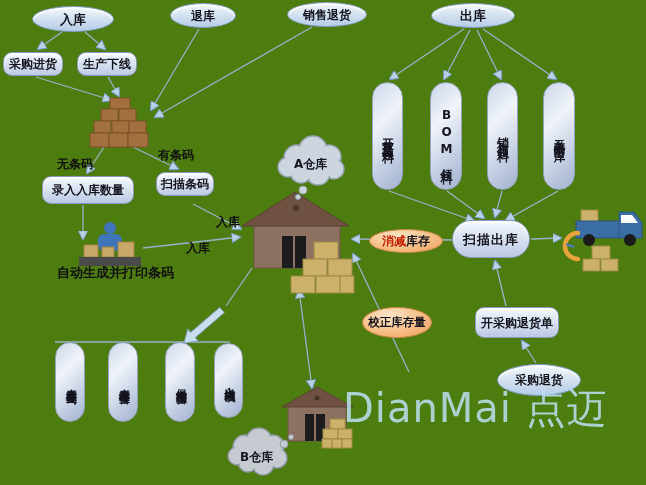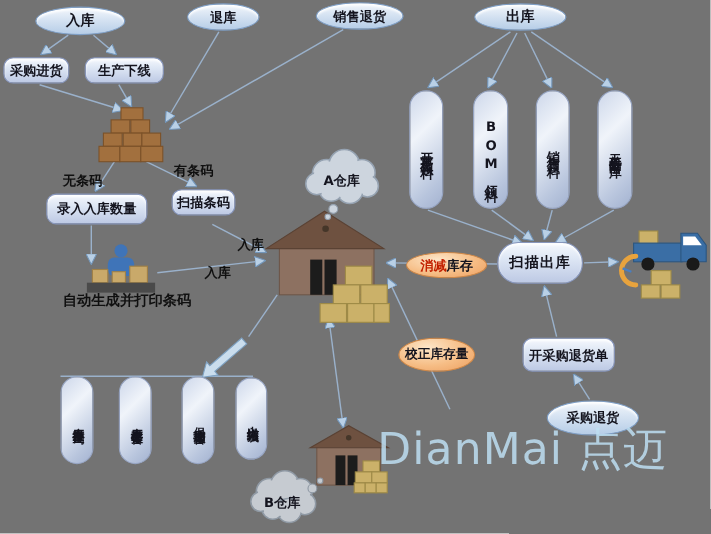--- a/index.html
+++ b/index.html
@@ -1,34 +1,34 @@
 <!DOCTYPE html>
 <html><head>
 <meta charset="utf-8">
 <style>
   html,body{margin:0;padding:0;background:#fff;}
-  #stage{position:relative;width:646px;height:485px;background:#737373;overflow:hidden;
+  #stage{position:relative;width:646px;height:485px;background:#4d7c0f;overflow:hidden;
          font-family:"DejaVu Sans","Liberation Sans",sans-serif;}
   #wires{position:absolute;left:0;top:0;z-index:1;}
   .node{position:absolute;z-index:2;display:flex;align-items:center;justify-content:center;
         font-weight:bold;color:#14141e;font-size:12px;box-sizing:border-box;text-align:center;line-height:1;}
   .ellipse{border-radius:50%;
         background:linear-gradient(to bottom,#f3f7fc 0%,#d6e3f2 45%,#b6cde7 100%);
         border:1px solid #7f9fc6;box-shadow:inset 0 2px 2px rgba(255,255,255,.9);}
   .rrect{border-radius:9px;
         background:linear-gradient(to bottom,#f5f8fd 0%,#dde6f4 40%,#bdc9e4 100%);
         border:1px solid #8897bd;box-shadow:inset 0 2px 2px rgba(255,255,255,.9);}
   .stadium{border-radius:19px;}
   .capsule{position:absolute;z-index:2;box-sizing:border-box;border-radius:16px;
         background:linear-gradient(135deg,#cdd7ea 0%,#f0f4fa 35%,#b8c5dd 80%,#a3b2d0 100%);
         border:1px solid #96a4c2;display:flex;align-items:center;justify-content:center;
         writing-mode:vertical-rl;text-orientation:upright;font-weight:bold;color:#14141e;}
   .orange{border-radius:50%;
         background:radial-gradient(ellipse at 38% 28%,#fde6c8 0%,#f6bd85 55%,#ec9e5f 100%);
-        border:1px solid #cf8848;font-family:Liberation Serif, serif;}
+        border:1px solid #cf8848;}
   .redtx{color:#c22000;}
   .lbl{position:absolute;z-index:2;font-weight:bold;color:#101010;font-size:12px;white-space:nowrap;}
   .cloudtx{position:absolute;z-index:3;font-weight:bold;color:#15151f;font-size:12px;white-space:nowrap;}
   #watermark{position:absolute;z-index:4;left:343px;top:381px;font-size:40px;color:#bedff2;
         letter-spacing:1px;opacity:.85;font-weight:normal;}
 </style>
 </head>
 <body>
 
 <div id="stage">
@@ -189,21 +189,21 @@
     <line x1="566" y1="244" x2="574" y2="247" stroke="#4a7fc1" stroke-width="2"></line>
   </g>
 </svg>
 
 <div class="node ellipse" style="left:32px;top:6px;width:82px;height:26px;font-size:13px;">入库</div>
 <div class="node ellipse" style="left:170px;top:3px;width:66px;height:25px;">退库</div>
 <div class="node ellipse" style="left:287px;top:2px;width:80px;height:25px;">销售退货</div>
 <div class="node ellipse" style="left:431px;top:3px;width:84px;height:25px;font-size:13px;">出库</div>
 
 <div class="node rrect" style="left:3px;top:52px;width:60px;height:24px;">采购进货</div>
-<div class="node rrect" style="left:77px;top:52px;width:72px;height:24px;">生产下线</div>
+<div class="node rrect" style="left:77px;top:52px;width:60px;height:24px;">生产下线</div>
 <div class="node rrect" style="left:42px;top:176px;width:92px;height:28px;">录入入库数量</div>
 <div class="node rrect" style="left:156px;top:172px;width:58px;height:24px;">扫描条码</div>
 <div class="node rrect stadium" style="left:452px;top:220px;width:78px;height:38px;font-size:13px;letter-spacing:1px;">扫描出库</div>
 <div class="node rrect" style="left:475px;top:307px;width:84px;height:31px;">开采购退货单</div>
 
 <div class="node ellipse" style="left:497px;top:364px;width:84px;height:32px;">采购退货</div>
 
 <div class="node orange" style="left:369px;top:229px;width:74px;height:24px;">
   <span class="redtx">消减</span>
       <span>库存</span>

